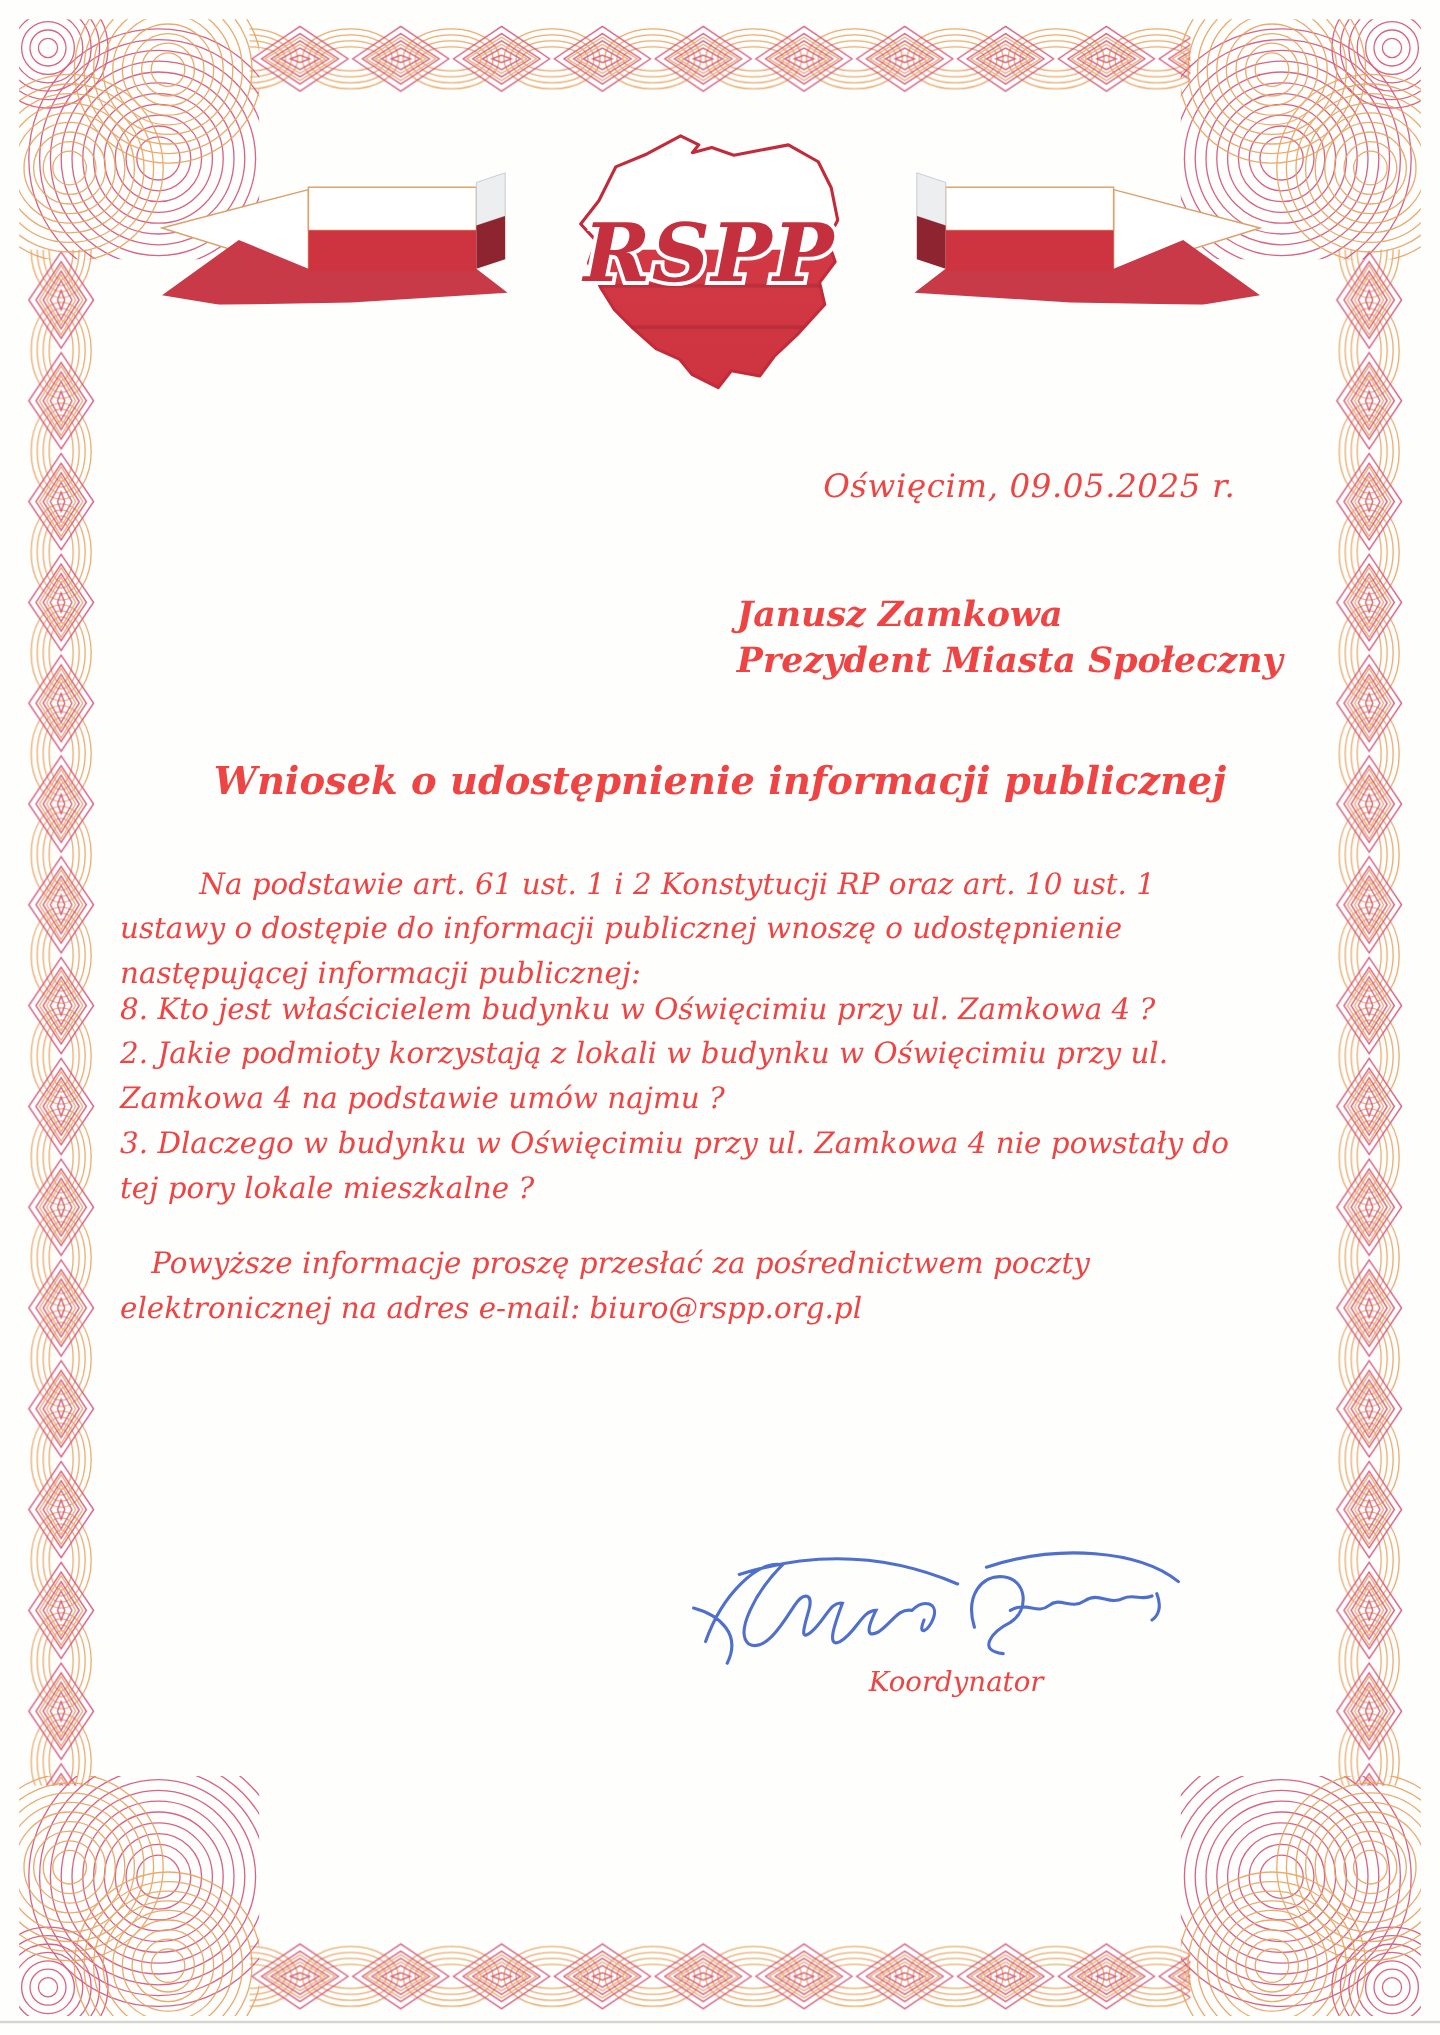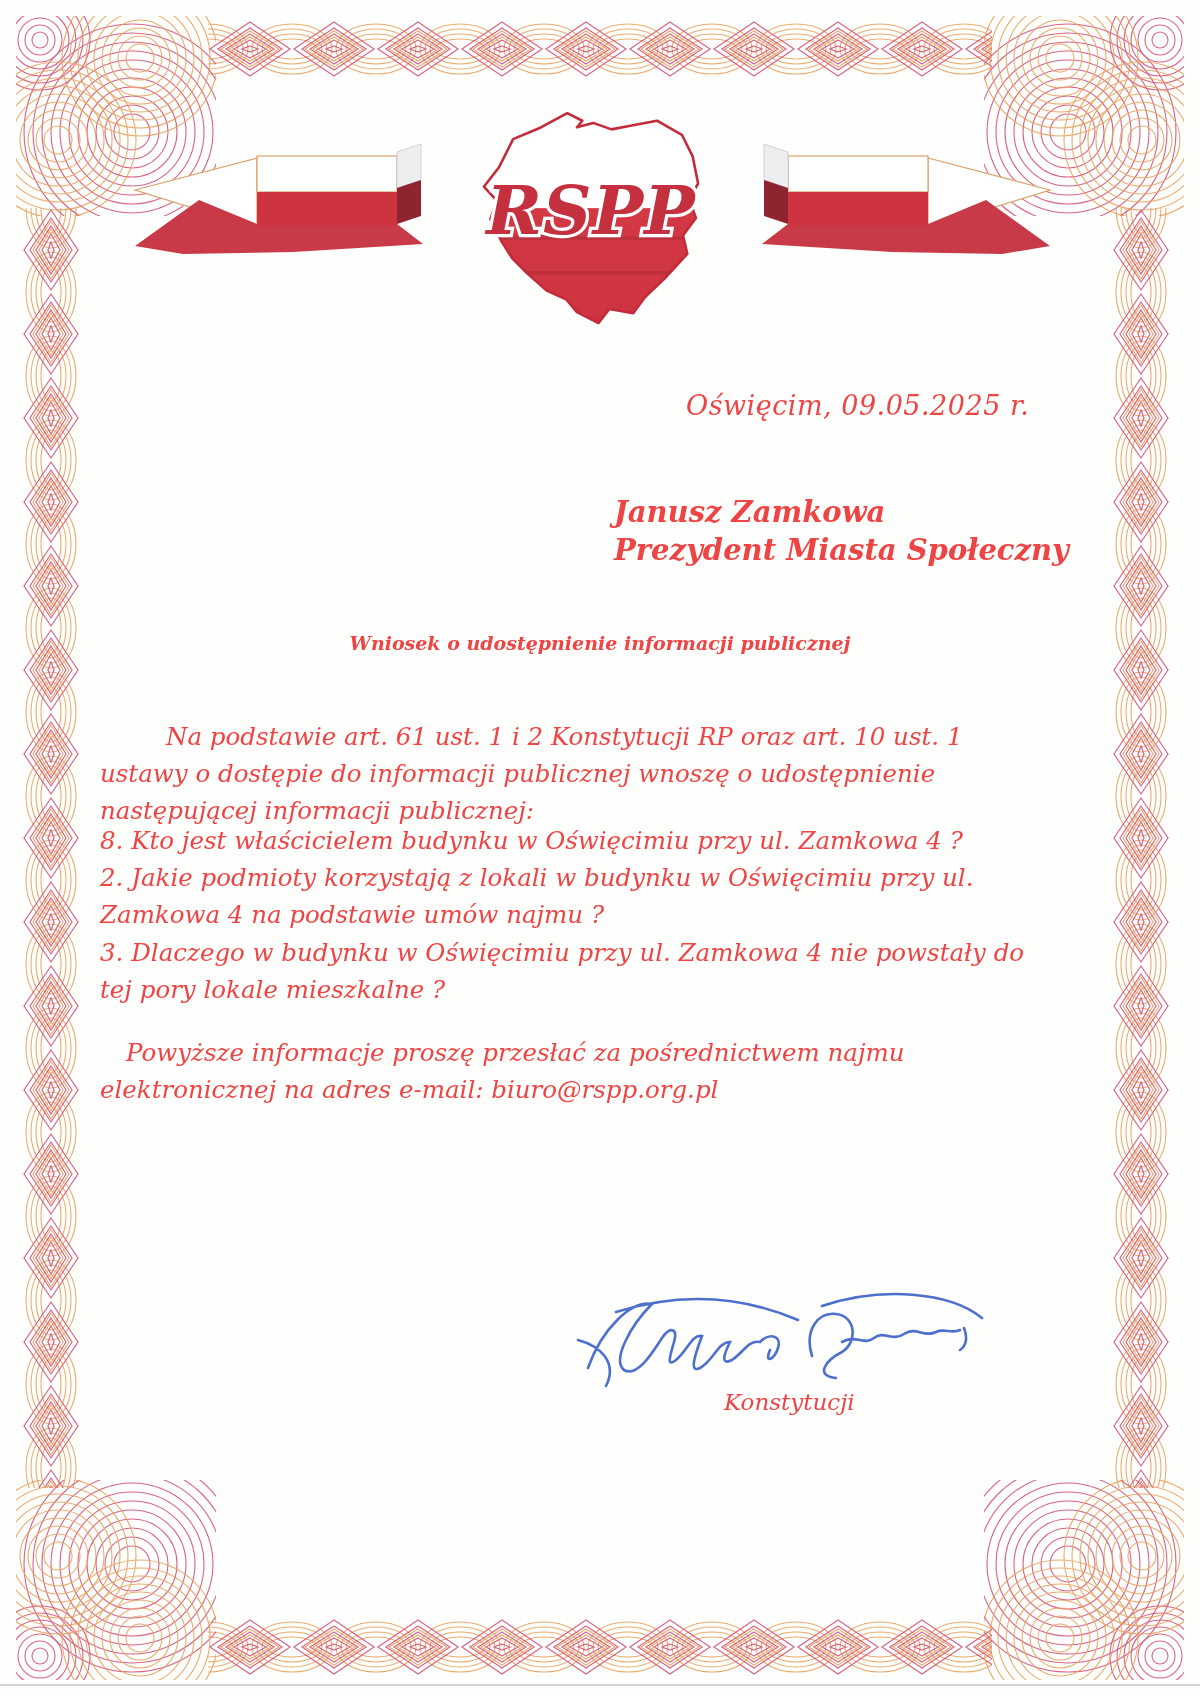--- a/index.html
+++ b/index.html
@@ -5,21 +5,21 @@
   html,body { margin:0; padding:0; background:#ffffff; }
   .page {
     position:relative; width:1200px; height:1696px;
     background:#fefefdff; overflow:hidden;
     font-family:"DejaVu Serif", serif; color:#ef4444;
   }
   .abs { position:absolute; }
   .it  { font-style:italic; }
   .dateline   { left:686px; top:390px; font-size:27px; letter-spacing:.5px; }
   .recipient  { left:614px; top:494px; font-size:29px; font-weight:bold; line-height:1.3; }
-  .subject    { left:8px; top:632px; width:1184px; text-align:center; font-size:19px; font-weight:bold; }
+  .subject    { left:8px; top:632px; width:1184px; text-align:center; font-size:32px; font-weight:bold; }
   .intro      { left:100px; top:718px; width:952px; font-size:24.5px; line-height:1.52; text-indent:66px; }
   .questions  { left:100px; top:822px; width:952px; font-size:24.5px; line-height:1.52; }
   .closing    { left:100px; top:1034px; width:952px; font-size:24.5px; line-height:1.52; text-indent:26px; }
   .orgline    { left:560px; top:1256px; width:440px; text-align:center; font-size:22px; }
   .roleline   { left:724px; top:1389px; font-size:23px; }
   .scanline   { left:0; top:1684px; width:1200px; height:2px; background:#d4d4d4; }
   svg { display:block; }
 </style>
 </head>
 <body>
@@ -188,33 +188,33 @@
   <div class="abs it subject">Wniosek o udostępnienie informacji publicznej</div>
 
   <div class="abs it intro">Na podstawie art. 61 ust. 1 i 2 Konstytucji RP oraz art. 10 ust. 1 ustawy o dostępie do informacji publicznej wnoszę o udostępnienie następującej informacji publicznej:</div>
 
   <div class="abs it questions">
     <div>8. Kto jest właścicielem budynku w Oświęcimiu przy ul. Zamkowa 4 ?</div>
     <div>2. Jakie podmioty korzystają z lokali w budynku w Oświęcimiu przy ul. Zamkowa 4 na podstawie umów najmu ?</div>
     <div>3. Dlaczego w budynku w Oświęcimiu przy ul. Zamkowa 4 nie powstały do tej pory lokale mieszkalne ?</div>
   </div>
 
-  <div class="abs it closing">Powyższe informacje proszę przesłać za pośrednictwem najmu elektronicznej na adres e-mail: biuro@rspp.org.pl</div>
+  <div class="abs it closing">Powyższe informacje proszę przesłać za pośrednictwem poczty elektronicznej na adres e-mail: biuro@rspp.org.pl</div>
 
 
   <svg class="abs" style="left:572px;top:1290px" width="420" height="112" viewBox="0 0 420 112" aria-hidden="true">
     <path fill="none" stroke="#3f63c9" stroke-width="2.6" stroke-linecap="round" opacity="0.92" d="M 16,78 C 30,38 60,10 80,14 C 58,36 40,70 52,80 C 66,88 82,60 90,48
              M 6,50 C 28,56 46,72 34,96
              M 90,48 C 98,36 106,38 102,52 C 98,66 94,78 104,70 C 116,60 120,44 130,46
              C 124,62 116,84 128,78 C 142,70 146,52 158,52 C 152,64 148,76 160,70
              C 172,62 176,50 188,52 C 198,42 210,46 206,58 C 202,70 192,74 198,60
              M 44,22 C 108,2 170,6 226,30
              M 240,66 C 232,40 246,22 264,24 C 284,26 286,52 270,62 C 254,70 242,86 264,88
              M 270,52 C 284,44 292,56 302,48 C 312,40 320,52 332,44 C 344,36 352,48 364,42
              C 372,38 380,44 388,40
              M 250,16 C 310,-4 378,2 410,28
              M 392,38 C 396,48 394,56 388,60"></path>
   </svg>
 
-  <div class="abs it roleline">Konstytucji</div>
+  <div class="abs it roleline">Koordynator</div>
 
   <div class="abs scanline"></div>
 </div>
 
 </body></html>

